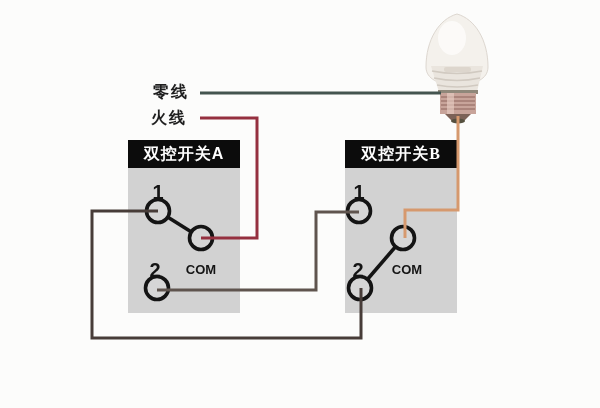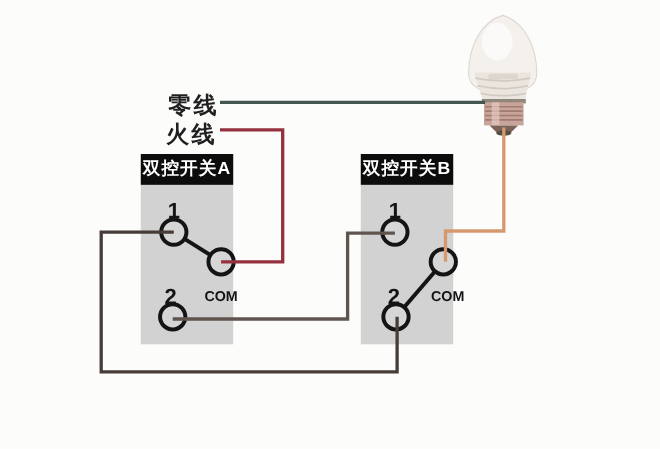--- a/index.html
+++ b/index.html
@@ -2,34 +2,34 @@
 <html style="--page-bg: #fcfcfb; --neutral-wire: #44544f; --live-wire: #95303f; --traveler-wire-top: #5f544e; --traveler-wire-bottom: #473c38; --lamp-wire: #d6996e; --box-fill: #d2d2d2; --title-bar-bg: #0c0c0c; --title-bar-text: #ffffff;"><head>
 <meta charset="utf-8">
 <style>
   html,body { margin:0; padding:0; background:#ffffff; }
   .stage {
     position:relative; width:600px; height:408px; overflow:hidden;
     background: var(--page-bg, #fcfcfb);
     font-family: "Liberation Sans", "DejaVu Sans", sans-serif;
   }
   .switch-box {
-    position:absolute; width:84px; height:173px;
+    position:absolute; width:112px; height:173px;
     background: var(--box-fill, #d2d2d2);
   }
   .box-a { left:128px; top:140px; }
-  .box-b { left:328px; top:140px; }
+  .box-b { left:345px; top:140px;font-family:Liberation Serif, serif; }
   .switch-title {
     position:absolute; left:0; top:0; width:100%; height:28px;
     background: var(--title-bar-bg, #0c0c0c);
     color: var(--title-bar-text, #ffffff);
     font-size:16px; font-weight:bold; letter-spacing:1px;
     text-align:center; line-height:28px;
   }
   .wire-label {
-    position:absolute; font-size:21px; font-weight:600; color:#1f1f1f;
+    position:absolute; font-size:16px; font-weight:600; color:#1f1f1f;
     letter-spacing:2px; white-space:nowrap;
   }
   .neutral-label { left:153px; top:82px; }
   .live-label    { left:151px; top:108px; }
   .terminal-num {
     position:absolute; width:28px; text-align:center;
     font-size:20px; font-weight:800; color:#141414; line-height:22px;
   }
   .com-label {
     position:absolute; width:48px; text-align:center;

